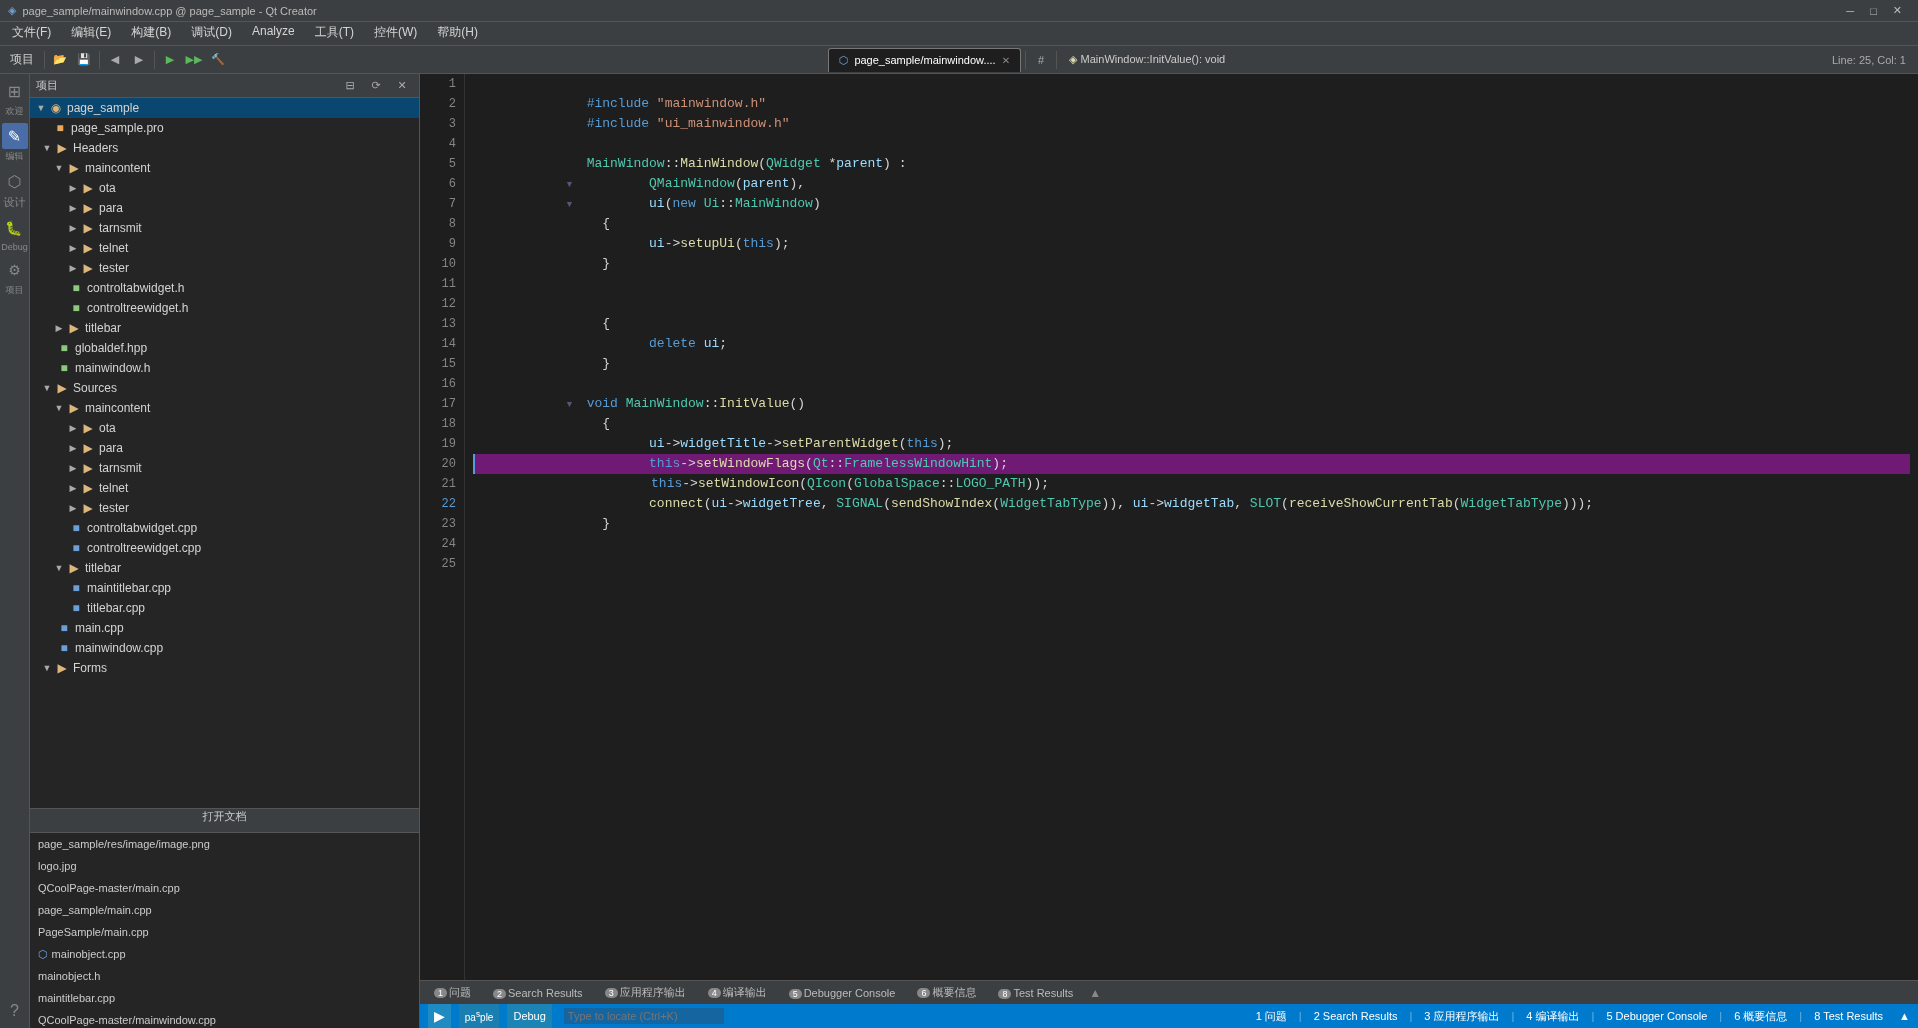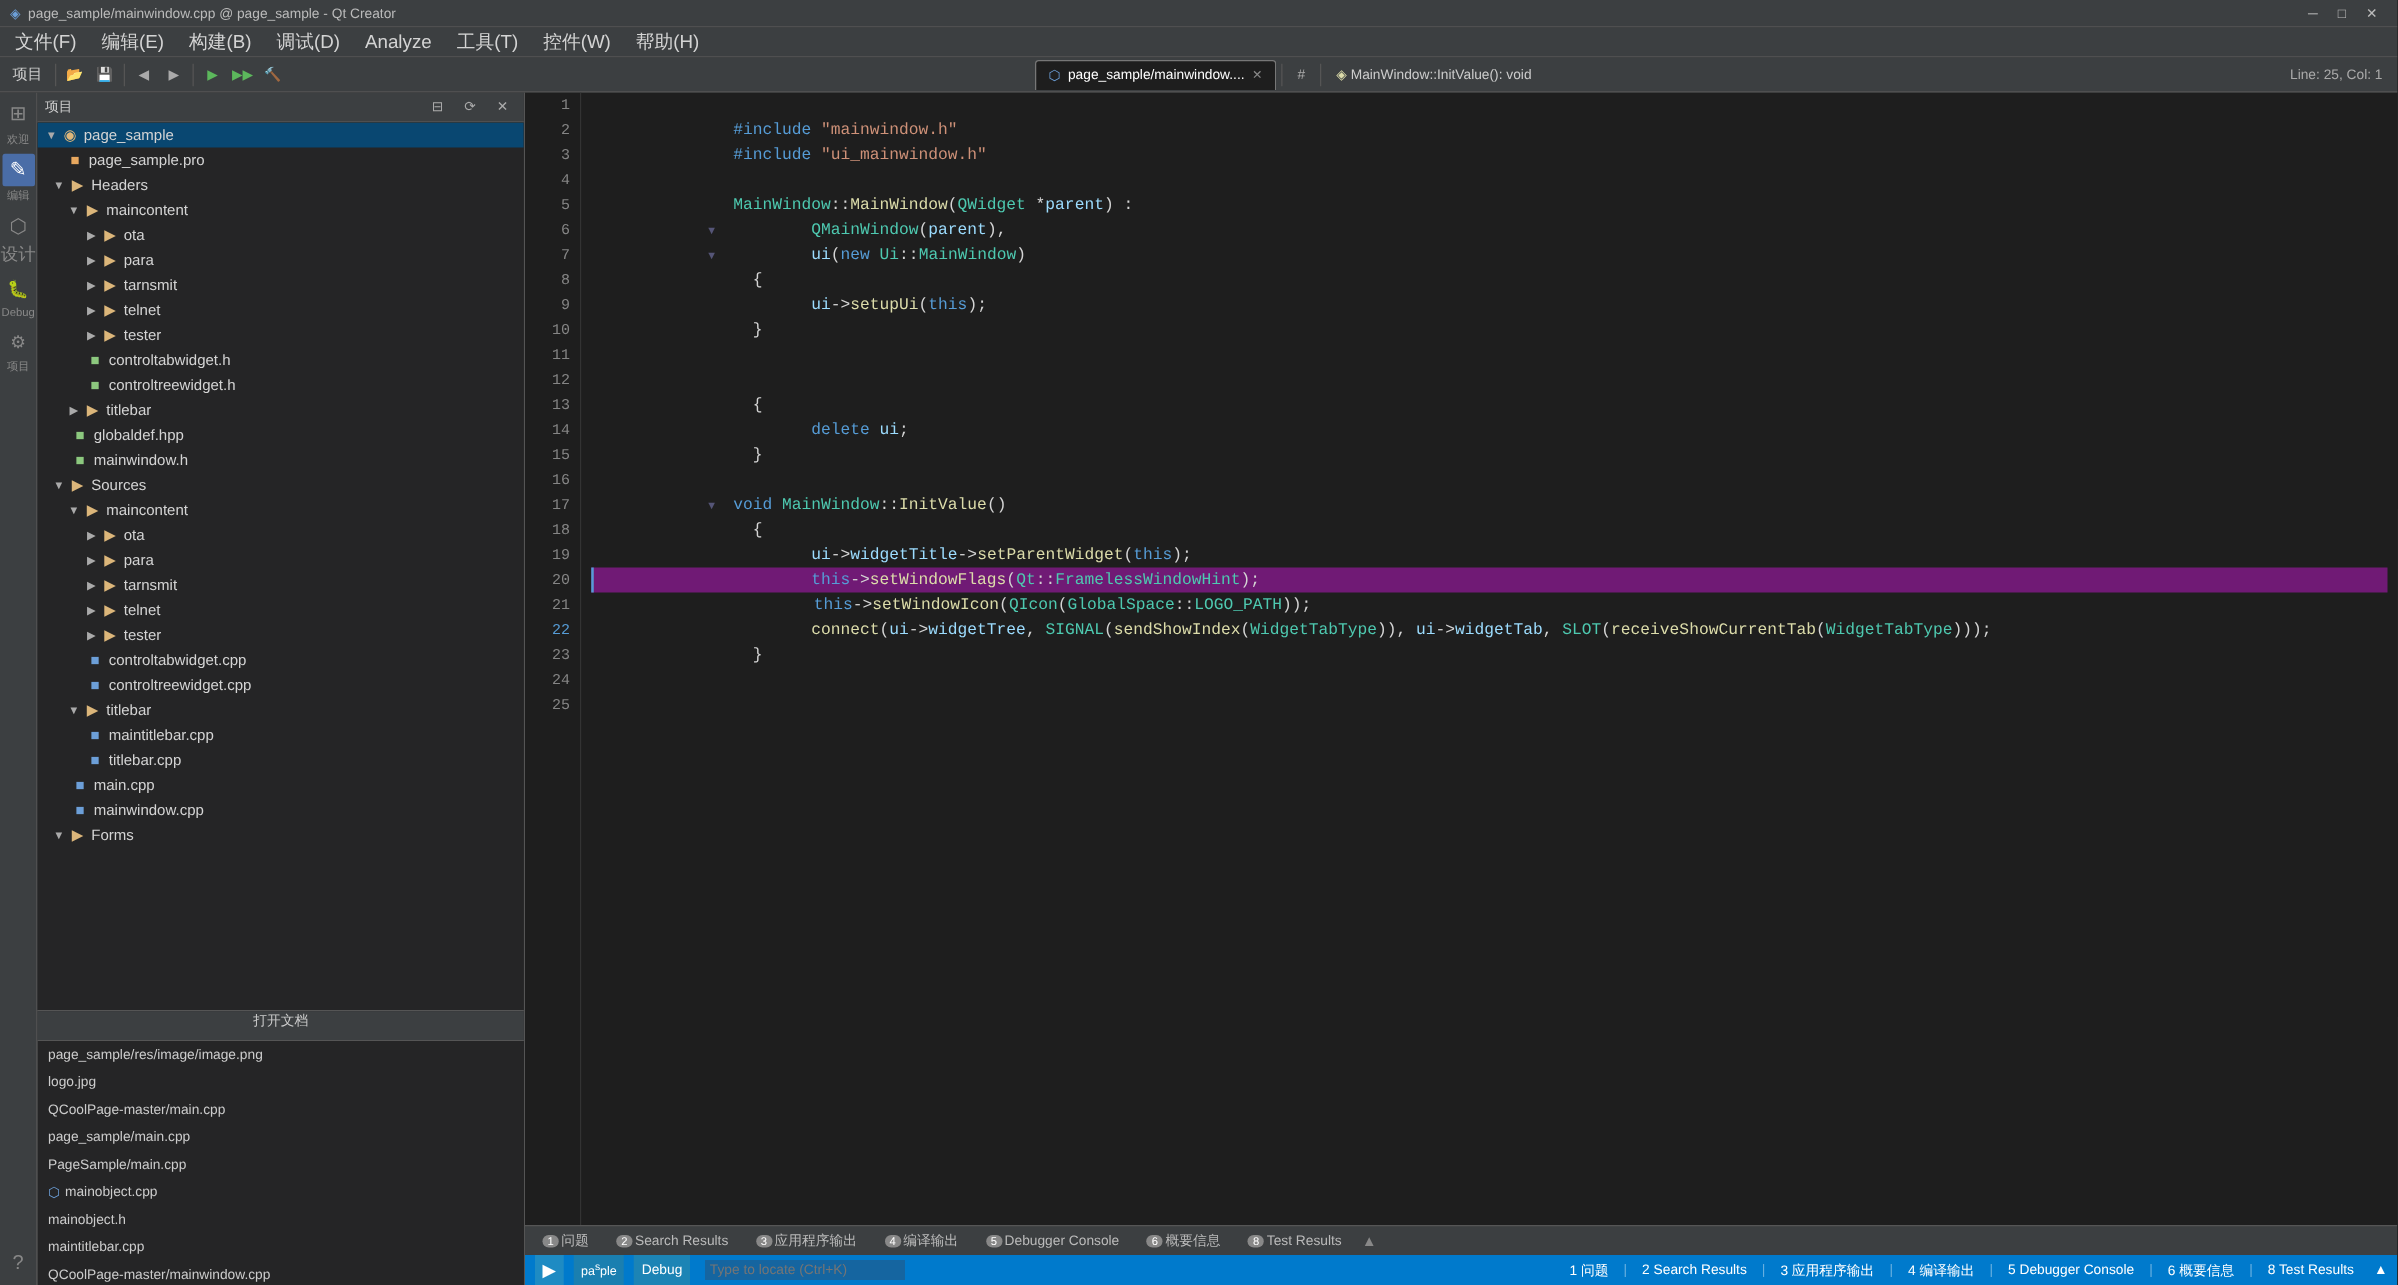--- a/index.html
+++ b/index.html
@@ -26,23 +26,23 @@
       color: #bbbbbb;
       flex-shrink: 0;
       border-bottom: 1px solid #555;
     }
 
     
     #menu-bar {
       height: 24px;
       background: #3c3f41;
       display: flex;
-      align-items: center;
+      align-items: flex-start;
       padding: 0 4px;
-      font-size: 15px;
+      font-size: 12px;
       color: #d4d4d4;
       flex-shrink: 0;
       border-bottom: 1px solid #555;
       gap: 4px;
     }
     .menu-item {
       padding: 2px 8px;
       cursor: pointer;
       border-radius: 2px;
     }
@@ -383,21 +383,21 @@
 </div>
 
 <div id="main-layout">
 
   <div id="left-sidebar" style="width:30px; background:#3c3f41; display:flex; flex-direction:column; align-items:center; padding-top:4px; gap:1px; border-right:1px solid #555; flex-shrink:0;">
     <div class="side-icon" title="欢迎" style="font-size:16px; color:#888;">⊞</div>
     <div style="font-size:9px; color:#888; margin-bottom:4px;">欢迎</div>
     <div class="side-icon active" title="编辑" style="font-size:16px;">✎</div>
     <div style="font-size:9px; color:#888; margin-bottom:4px;">编辑</div>
     <div class="side-icon" title="设计" style="font-size:16px; color:#888;">⬡</div>
-    <div style="font-size:14px; color:#888; margin-bottom:4px;">设计</div>
+    <div style="font-size:11px; color:#888; margin-bottom:4px;">设计</div>
     <div class="side-icon" title="Debug" style="font-size:14px; color:#888;">🐛</div>
     <div style="font-size:9px; color:#888; margin-bottom:4px;">Debug</div>
     <div class="side-icon" title="项目" style="font-size:14px; color:#888;">⚙</div>
     <div style="font-size:9px; color:#888; margin-bottom:4px;">项目</div>
     <div class="side-icon" title="帮助" style="font-size:16px; color:#888; margin-top:auto; margin-bottom:4px;">?</div>
   </div>
 
   <div id="project-panel">
 
     <div id="project-header">

